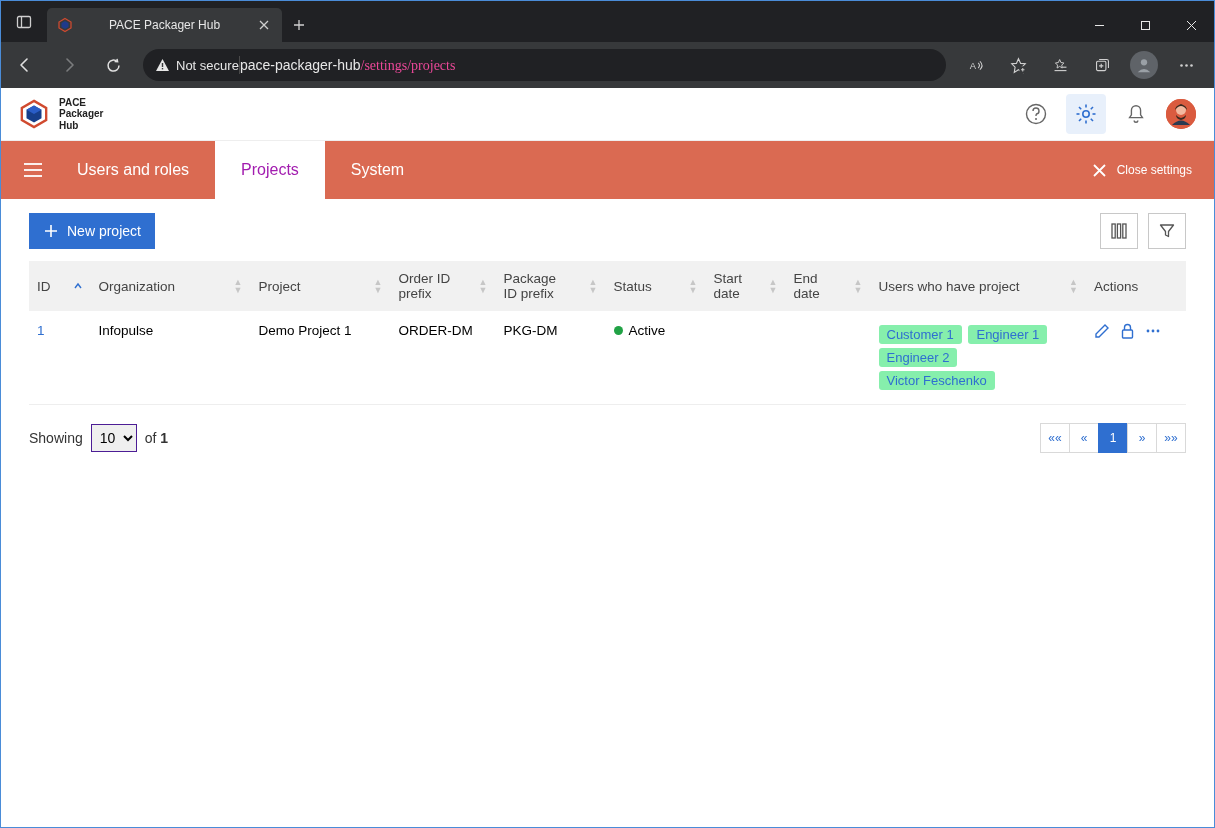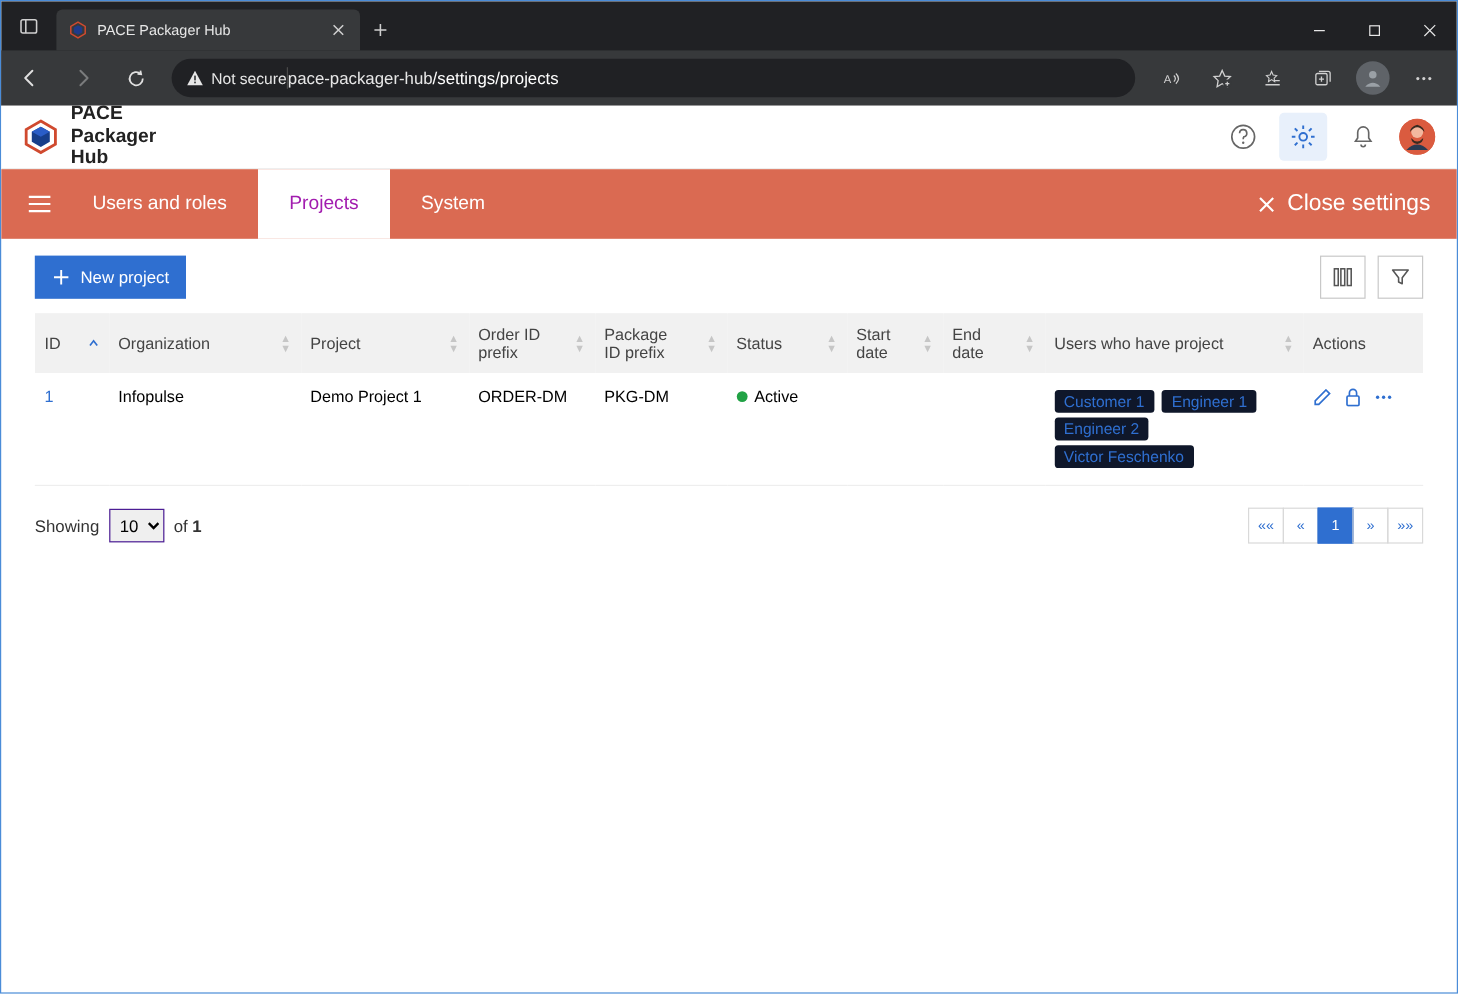--- a/index.html
+++ b/index.html
@@ -2,72 +2,72 @@
 <html><head>
 <meta charset="utf-8">
 <style>
   * { box-sizing: border-box; margin: 0; padding: 0; }
   body { font-family: "Segoe UI", Arial, sans-serif; background: #fff; width: 1215px; height: 828px; overflow: hidden; border:1px solid #4a8cd8;}
   
   
   .browser-chrome { background: #202124; }
   .titlebar { display:flex; align-items:flex-end; height:41px; }
   .titlebar .left-icon { width:46px; display:flex; align-items:center; justify-content:center; height:41px;}
-  .tab { background:#37393b; height:34px; width:253px; border-top-left-radius:5px; border-top-right-radius:5px; display:flex; align-items:center; padding:0 10px; gap:8px; color:#e7e7e7; font-size:12px; position:relative;}
+  .tab { background:#37393b; height:34px; width:235px; border-top-left-radius:5px; border-top-right-radius:5px; display:flex; align-items:center; padding:0 10px; gap:8px; color:#e7e7e7; font-size:12px; position:relative;text-align:center;}
   .tab .favicon { width:16px; height:16px; }
   .tab .tab-title { flex:1; white-space:nowrap; overflow:hidden; text-overflow:ellipsis;}
   .tab .tab-close { width:16px; height:16px; display:flex; align-items:center; justify-content:center; color:#c9c9c9;}
   .new-tab { width:30px; height:30px; display:flex; align-items:center; justify-content:center; color:#c9c9c9; margin-left:2px; margin-bottom:2px;}
   .win-controls { margin-left:auto; display:flex; }
   .win-controls > div { width:46px; height:34px; display:flex; align-items:center; justify-content:center; color:#e7e7e7;}
   
   .addrbar { background:#37393b; height:46px; display:flex; align-items:center; padding:0 4px; gap:4px;}
   .addrbar .nav-btn { width:40px; height:40px; display:flex; align-items:center; justify-content:center; color:#e0e0e0; border-radius:4px;}
   .url-box { flex:1; height:32px; background:#202124; border-radius:16px; display:flex; align-items:center; padding:0 12px; color:#bdbdbd; font-size:14px; margin:0 6px;}
   .url-box .secure { display:flex; align-items:center; gap:6px; color:#e7e7e7; font-size:13px;}
   .url-box .divider { width:1px; height:18px; background:#4a4a4a;}
-  .url-text .path-dim { color:#ffffff;}
+  .url-text .path-dim { color:#ec4899;font-family:Liberation Serif, serif;}
   .addrbar .right-icons { display:flex; align-items:center; gap:2px; margin-right:4px;}
   .addrbar .right-icons > div { width:40px; height:40px; display:flex; align-items:center; justify-content:center; color:#d0d0d0;}
   .profile-circle { width:28px; height:28px; border-radius:50%; background:#5f6368; display:flex; align-items:center; justify-content:center;}
   
   
   .app-header { height:53px; background:#fff; display:flex; align-items:center; padding:0 18px; border-bottom:1px solid #eee;}
   .logo-block { display:flex; align-items:center; gap:10px;}
-  .logo-text { font-size:16px; line-height:1.15; color:#222; font-weight:700;}
+  .logo-text { font-size:10px; line-height:1.15; color:#222; font-weight:700;}
   .header-right { margin-left:auto; display:flex; align-items:center; gap:10px;}
   .hicon { width:40px; height:40px; display:flex; align-items:center; justify-content:center; border-radius:4px; color:#555;}
   .hicon.active { background:#e8f0fb; color:#2f6fd0;}
   .avatar { width:30px; height:30px; border-radius:50%; background:#da5b3f; display:flex; align-items:center; justify-content:center; position:relative;}
   
   
   .settings-bar { height:58px; background:#da6a52; color:#fff; display:flex; align-items:stretch; padding-left:14px;}
   .hamburger { width:36px; display:flex; align-items:center; justify-content:center;}
   .settings-title { font-size:25px; font-weight:400; display:flex; align-items:center; padding:0 16px;}
   .tab-btn { padding:0 26px; display:flex; align-items:center; font-size:16px; cursor:pointer;}
   .tab-btn.active { background:#fff; color:#a21caf;}
-  .close-settings { margin-left:auto; display:flex; align-items:center; gap:10px; padding:0 22px; font-size:19px; cursor:pointer;}
+  .close-settings { margin-left:auto; display:flex; align-items:center; gap:10px; padding:0 22px; font-size:12px; cursor:pointer;}
   
   
   .content { padding:14px 14px 0 14px; }
   .toolbar { display:flex; align-items:center; padding:0 14px 12px 14px;}
   .btn-primary { background:#2f6fd0; color:#fff; border:none; height:36px; padding:0 14px; font-size:14px; display:flex; align-items:center; gap:8px; cursor:pointer;}
   .btn-primary svg { width:16px; height:16px;}
   .toolbar-right { margin-left:auto; display:flex; gap:10px;}
   .icon-btn { width:38px; height:36px; border:1px solid #c8c8c8; background:#fff; display:flex; align-items:center; justify-content:center; cursor:pointer; color:#555;}
   
   
   .table-wrap { padding:0 14px;}
   table.grid { width:100%; border-collapse:collapse; font-size:13.5px;}
   table.grid thead th { background:#f1f1f1; text-align:left; font-weight:400; color:#444; padding:10px 8px; position:relative;}
   .sort-col { display:flex; align-items:center; gap:18px;}
   .sort-icons { margin-left:auto; color:#c6c6c6; font-size:9px; line-height:8px; display:flex; flex-direction:column;}
   table.grid tbody td { padding:12px 8px; vertical-align:top; border-bottom:1px solid #eee;}
   .status-dot { width:9px; height:9px; border-radius:50%; background:#21a245; display:inline-block; margin-right:6px;}
-  .tag { display:inline-block; background:#0f172a; color:#2f6fd0; border-radius:3px; padding:2px 8px; font-size:13px; margin:2px 3px 2px 0;}
+  .tag { display:inline-block; background:#86efac; color:#2f6fd0; border-radius:3px; padding:2px 8px; font-size:13px; margin:2px 3px 2px 0;}
   .row-actions { display:flex; gap:10px; color:#2f6fd0; align-items:center;}
   
   
   .table-footer { display:flex; align-items:center; padding:18px 14px; font-size:14px; color:#333;}
   .pagesize { margin:0 8px; height:28px; border:1px solid #4c1d95; padding:0 4px; font-size:14px;}
   .pagination { margin-left:auto; display:flex;}
   .pagination > div { min-width:30px; height:30px; border:1px solid #d9d9d9; display:flex; align-items:center; justify-content:center; font-size:12px; color:#2f6fd0; margin-left:-1px; cursor:pointer;}
   .pagination > div.active { background:#2f6fd0; color:#fff; border-color:#2f6fd0;}
   
   svg { display:block; }

